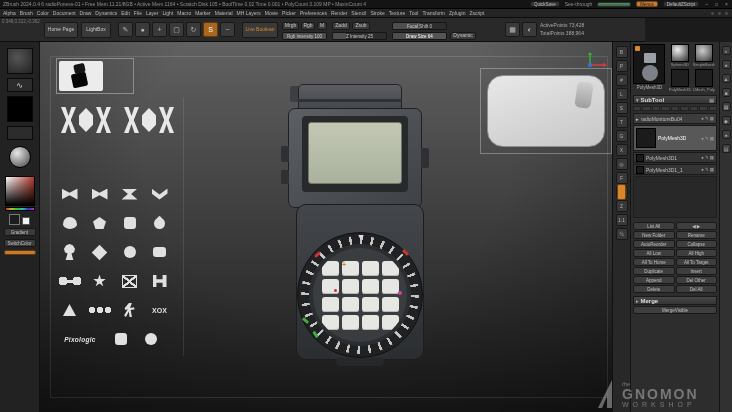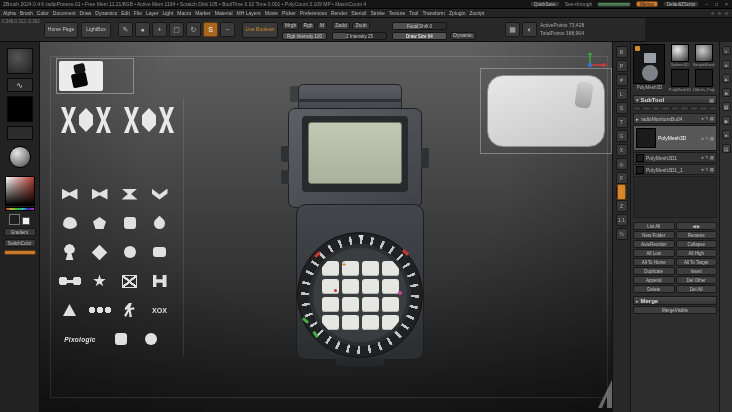--- a/index.html
+++ b/index.html
@@ -608,13 +608,18 @@
       <div class="tr-icon">◆</div>
       <div class="tr-icon">●</div>
       <div class="tr-icon">▤</div>
     </div>
 </div>
 
 <div id="watermark">
   <svg width="22" height="30">
     <polygon points="2,30 16,2 16,30 11,30 11,18 6,30" fill="#b0b0b0"></polygon>
   </svg>
+  <div class="wm-text">
+    <span class="wm-the">the</span>
+    <span class="wm-g">GNOMON</span>
+    <span class="wm-w">WORKSHOP</span>
+  </div>
 </div>
 
 </body></html>

